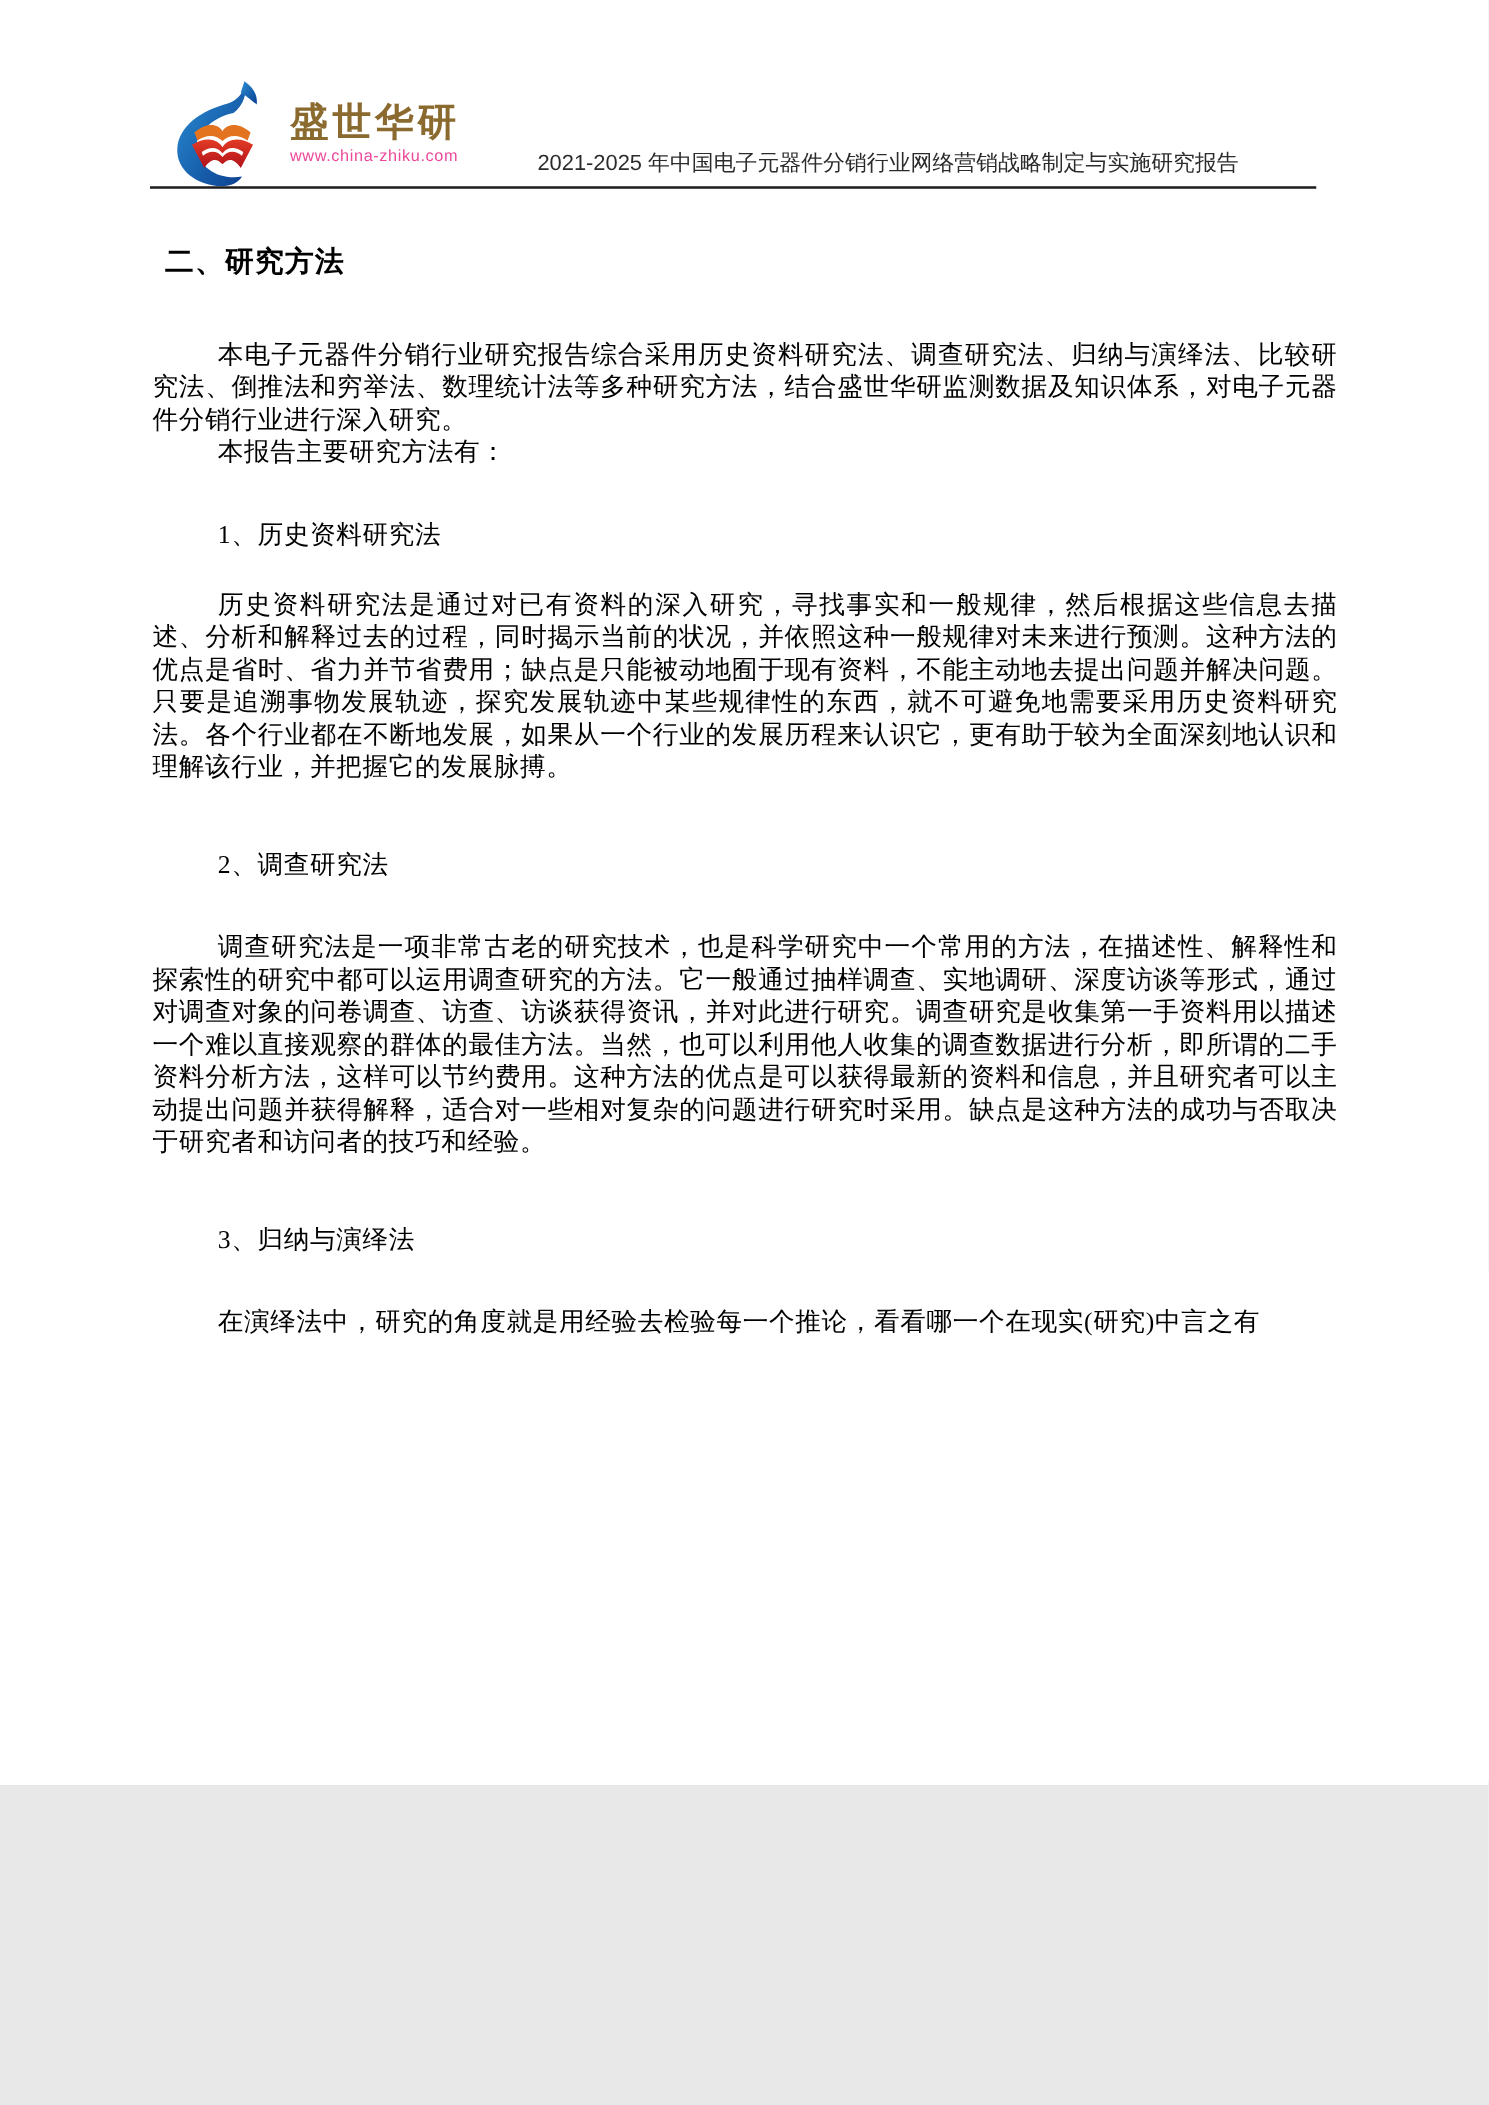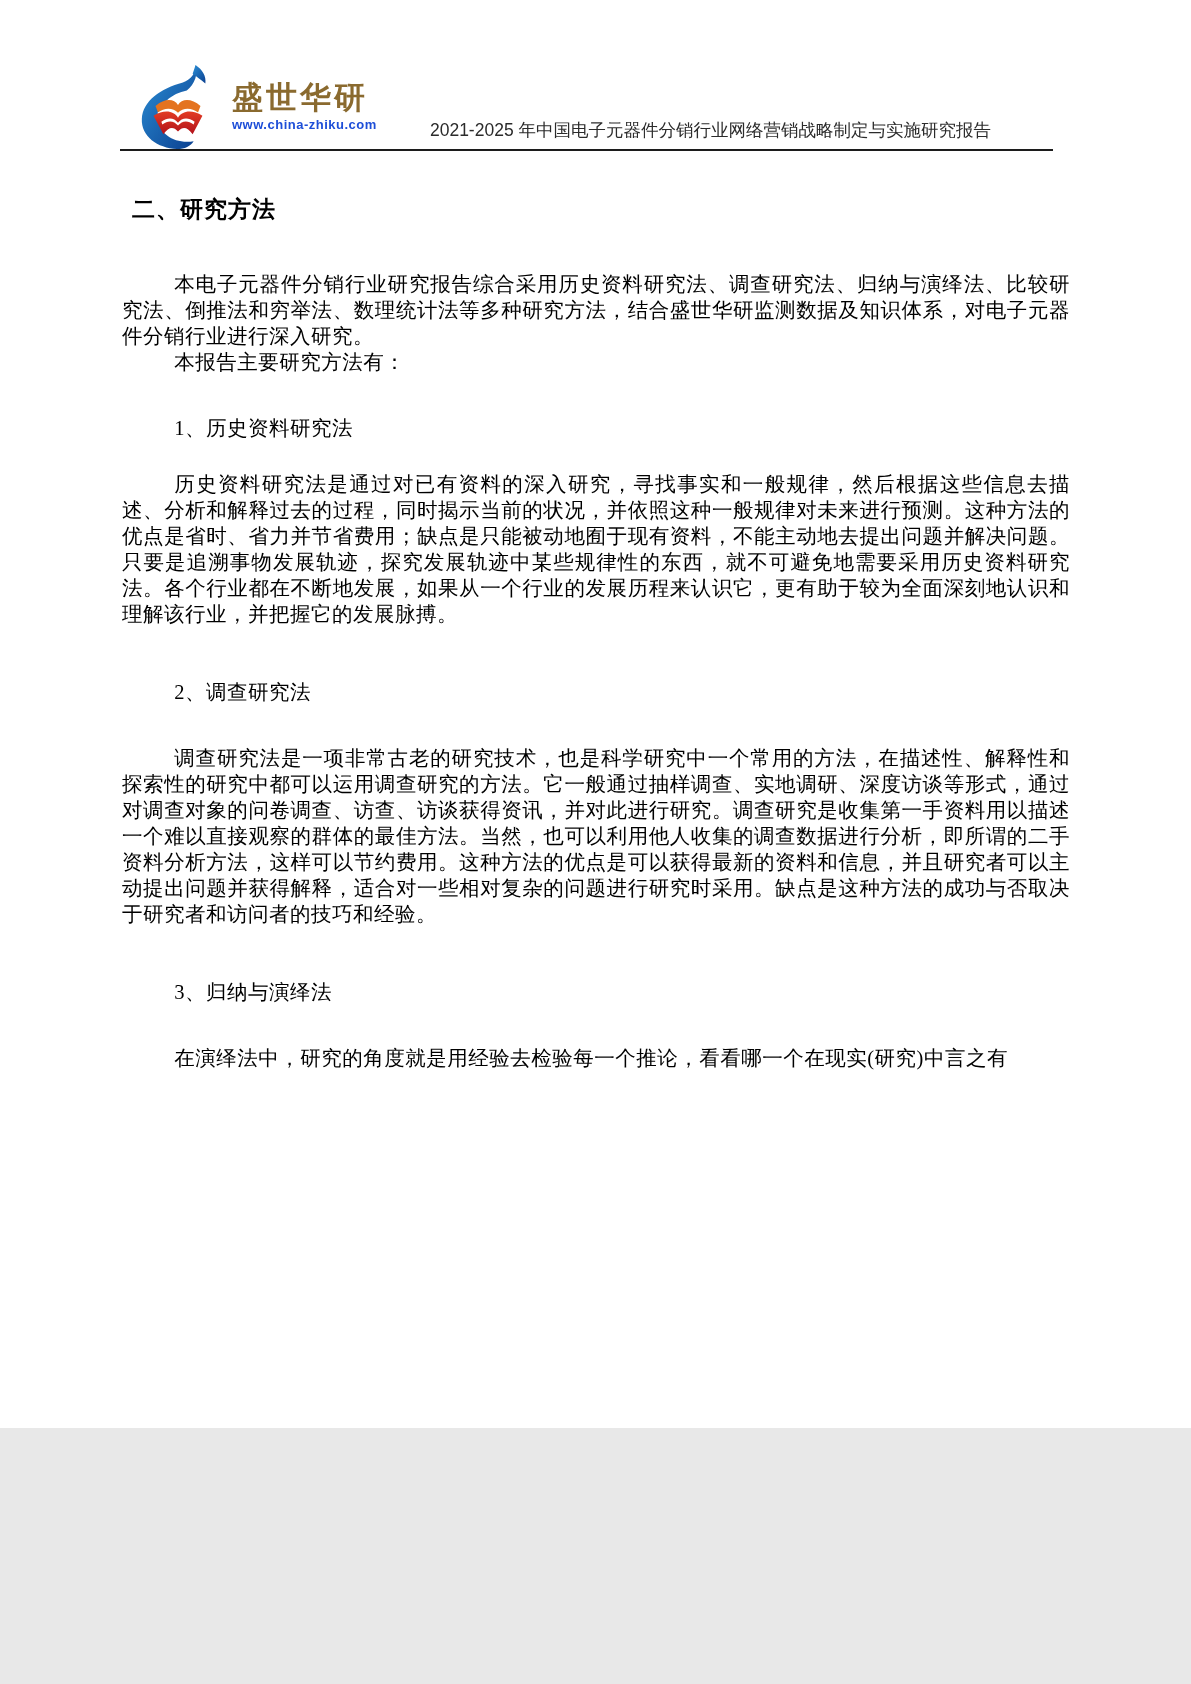--- a/index.html
+++ b/index.html
@@ -19,22 +19,22 @@
   }
   .logo-mark{width:88px;height:86px;flex:0 0 auto;}
   .logo-text-col{display:flex;flex-direction:column;justify-content:center;}
   .logo-brand{
     font-family:"Liberation Sans","DejaVu Sans",sans-serif;
     font-weight:bold;font-size:31px;letter-spacing:3px;
     color:#8a6a2f;line-height:1.05;
   }
   .logo-url{
     font-family:"Liberation Sans","DejaVu Sans",sans-serif;
-    font-weight:bold;font-size:13px;letter-spacing:.5px;
-    color:#1d4ed8;margin-top:3px;
+    font-weight:normal;font-size:13px;letter-spacing:.5px;
+    color:#ec4899;margin-top:3px;
   }
   .header-title{
     position:absolute;top:118px;right:200px;
     font-family:"Liberation Sans","DejaVu Sans",sans-serif;
     font-size:17.5px;color:#2b2b2b;white-space:nowrap;
   }
   .header-rule{
     position:absolute;left:120px;top:149px;width:933px;height:2px;
     background:#1c1c1c;
   }

